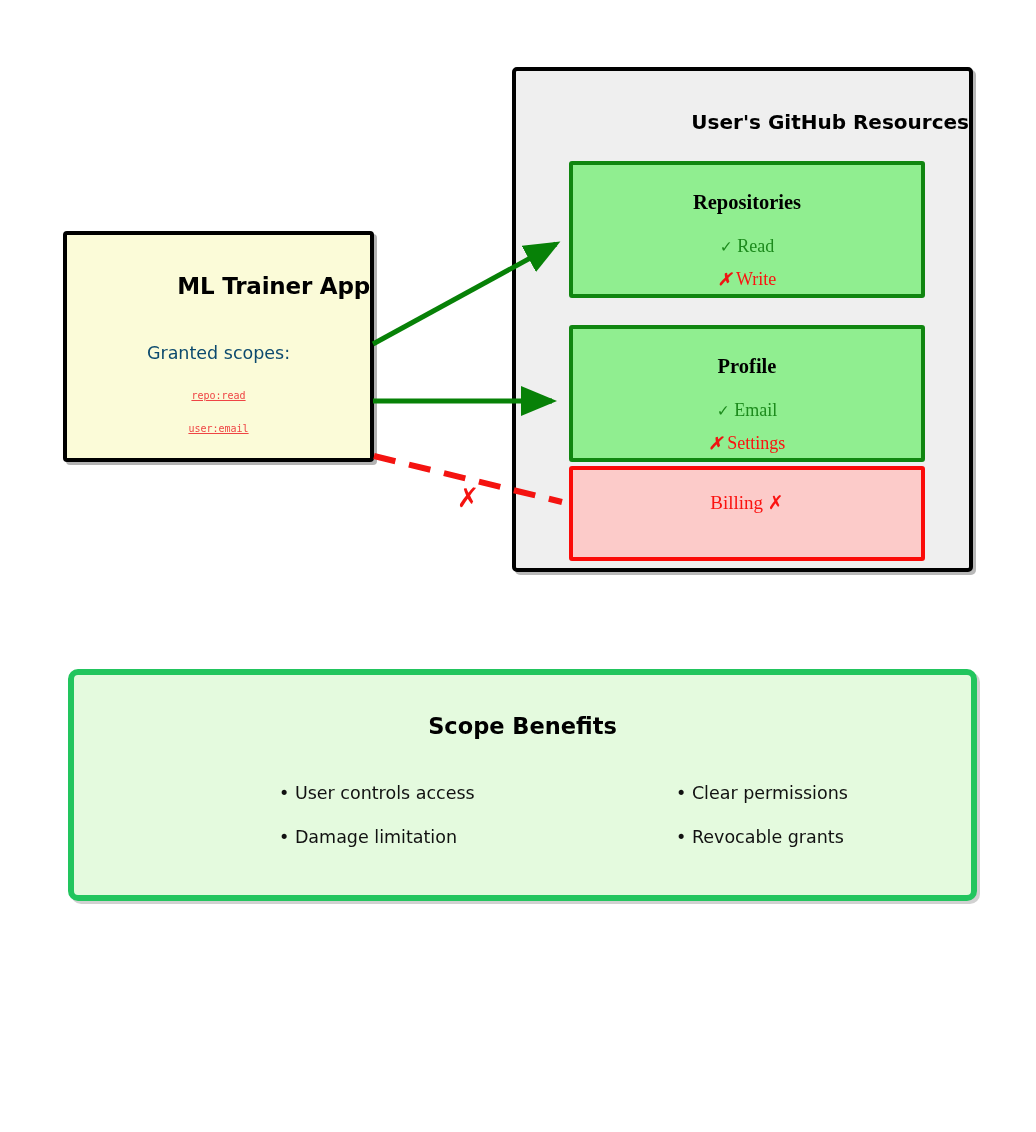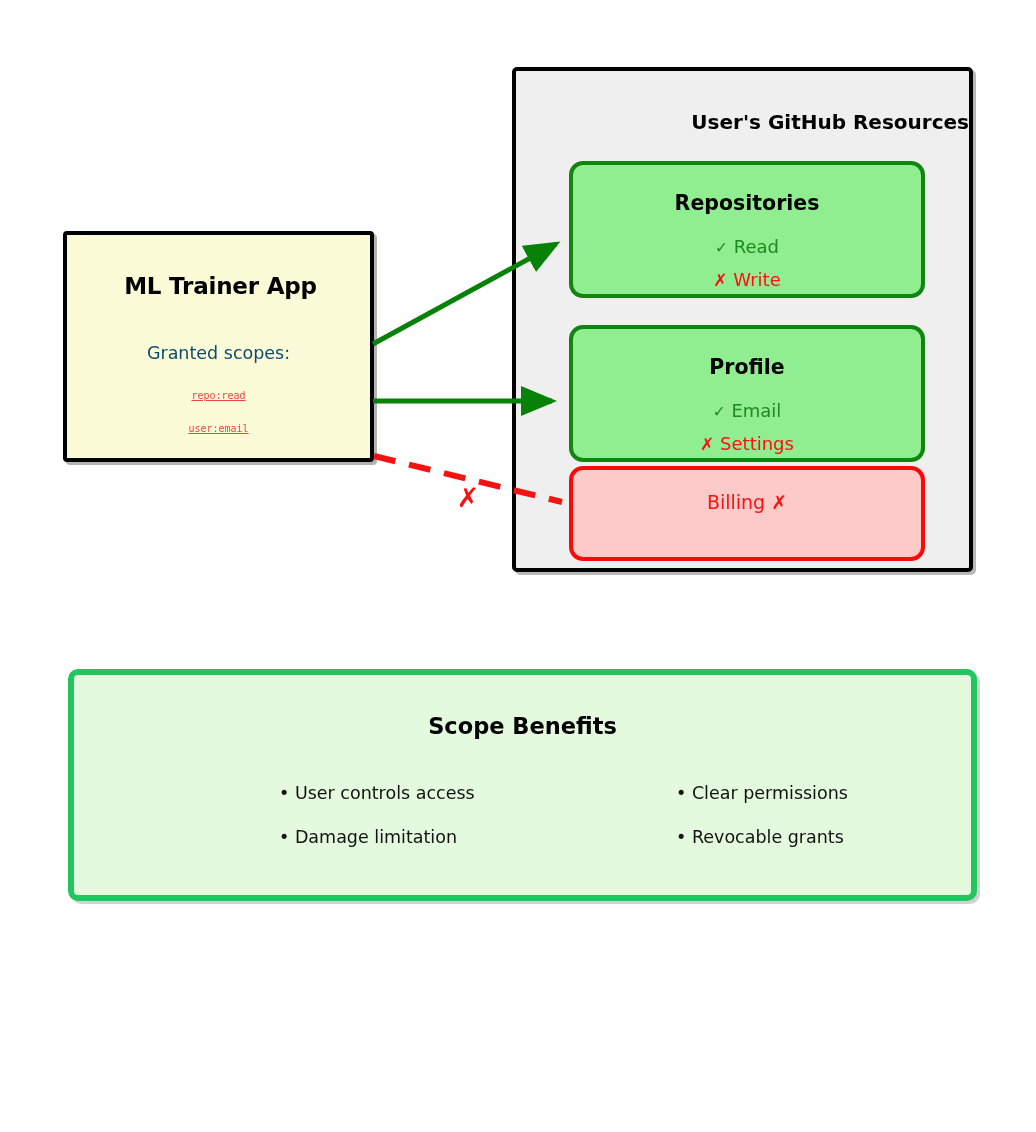--- a/index.html
+++ b/index.html
@@ -40,20 +40,21 @@
     box-shadow: 3px 3px 0 rgba(0,0,0,0.30);
   }
   #app-title {
     position: absolute;
     left: 4px; right: 0;
     top: 38px;
     font-size: 23px;
     font-weight: bold;
     color: #000000;
     letter-spacing: -0.2px;
+    text-align: right;
   }
   #app-scopes-label {
     position: absolute;
     left: 0; right: 0;
     top: 108px;
     font-size: 17.5px;
     color: #0c4a6e;
   }
   .scope-line {
     position: absolute;
@@ -85,21 +86,22 @@
     font-weight: bold;
     color: #000000;
     text-align: right;
   }
 
   
   .res-box {
     position: absolute;
     box-sizing: border-box;
     text-align: center;
-    border-radius: 14px;
+    border-radius: 3px;
+    font-family: Liberation Serif, serif;
   }
   .res-green {
     background: #90ee90;
     border: 4px solid #108610;
   }
   .res-red {
     background: #fccbc9;
     border: 4px solid #fb0b08;
   }
   #res-repositories {

